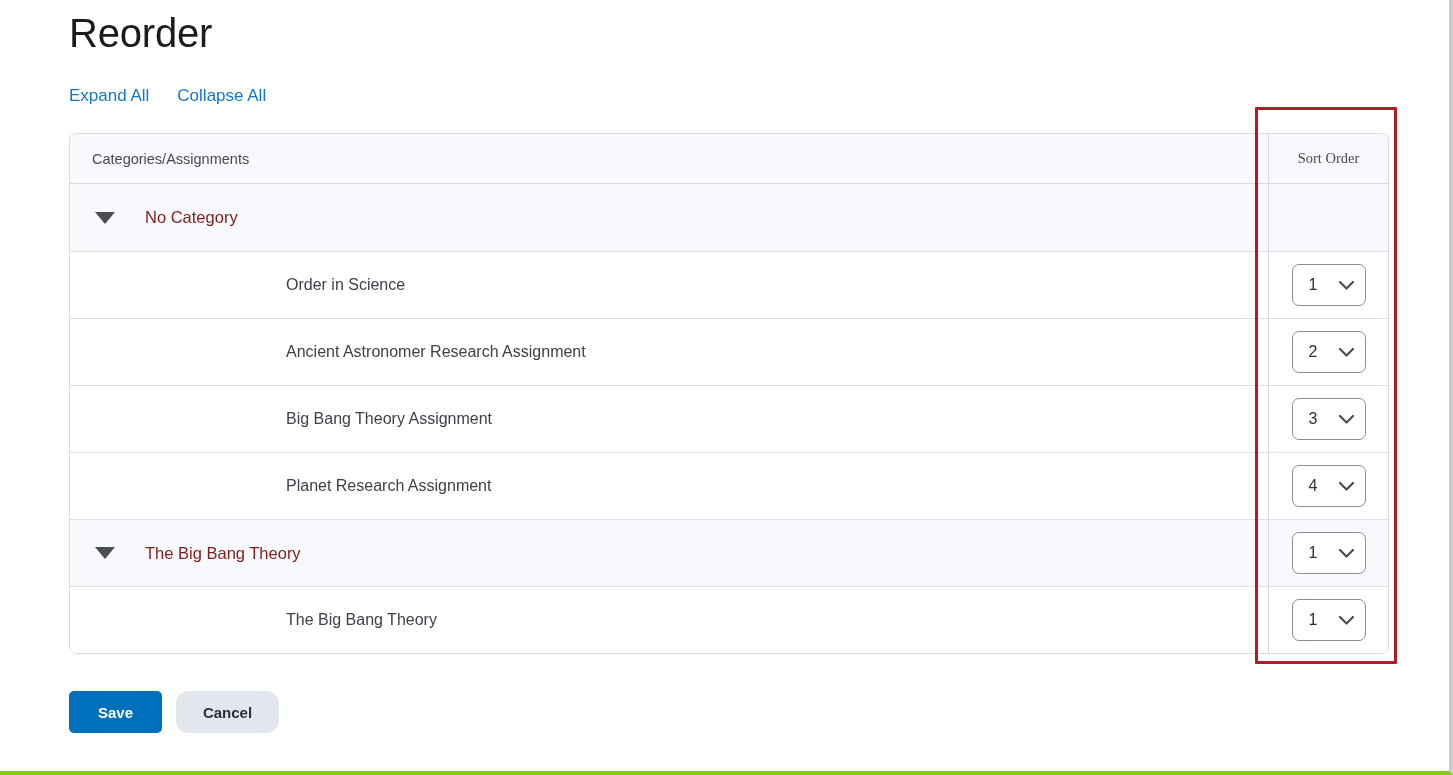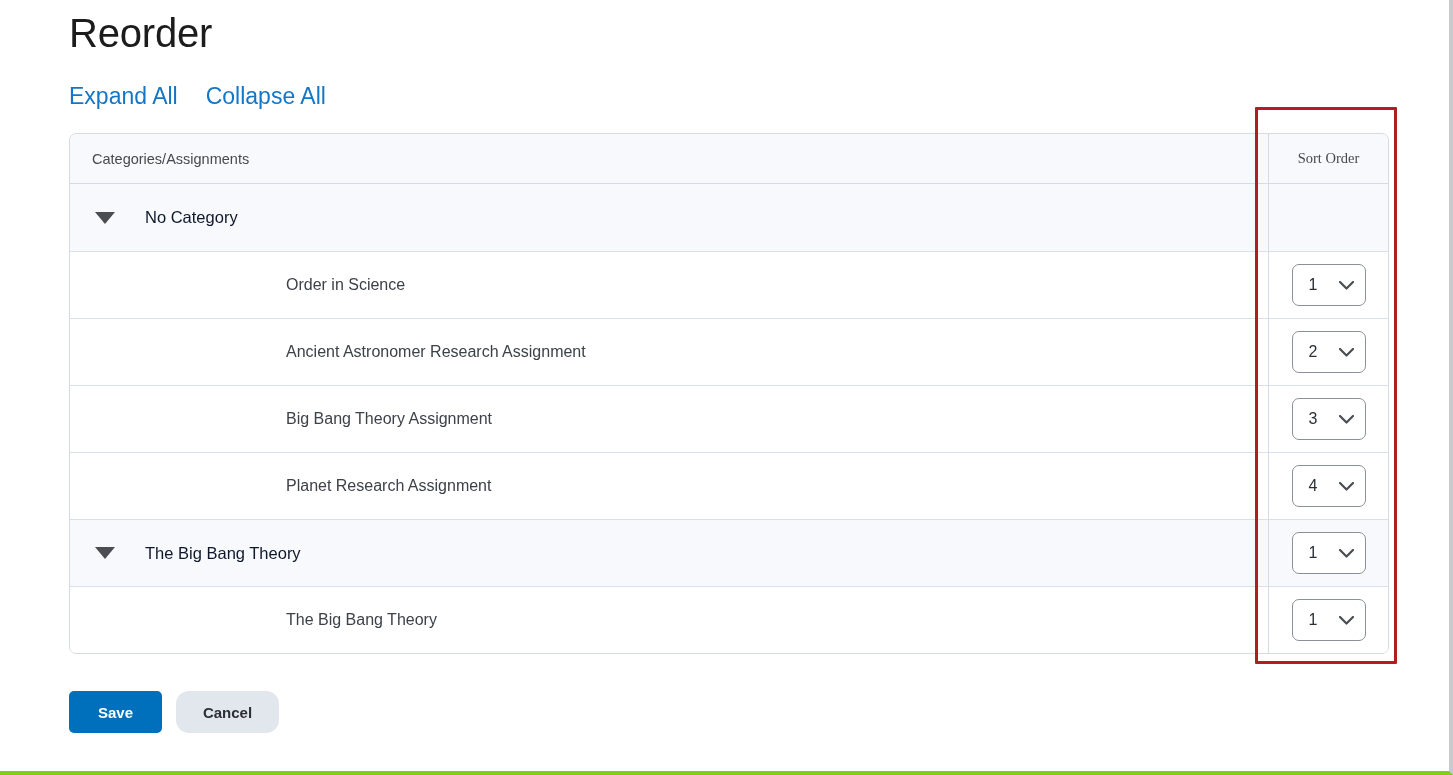--- a/index.html
+++ b/index.html
@@ -43,21 +43,21 @@
     line-height: 50px;
   }
 
   .link-row {
     margin-top: 28px;
     display: flex;
     align-items: center;
     gap: 0;
   }
   .text-link {
-    font-size: 23px;
+    font-size: 17px;
     color: #1476c6;
     text-decoration: none;
     cursor: pointer;
     line-height: 20px;
   }
   .link-gap { width: 28px; display: inline-block; }
 
   
   .reorder-table-wrap {
     margin-top: 27px;
@@ -134,21 +134,21 @@
     display: inline-flex;
     align-items: center;
     justify-content: center;
     cursor: pointer;
     flex: none;
   }
   .caret-toggle svg { display: block; }
   .cat-label {
     margin-left: 27px;
     font-size: 16.5px;
-    color: #0f172a;
+    color: #7f1d1d;
   }
   .assign-label {
     padding-left: 216px;
     font-size: 16px;
     color: #3d4148;
   }
 
   
   .order-select {
     display: inline-flex;

